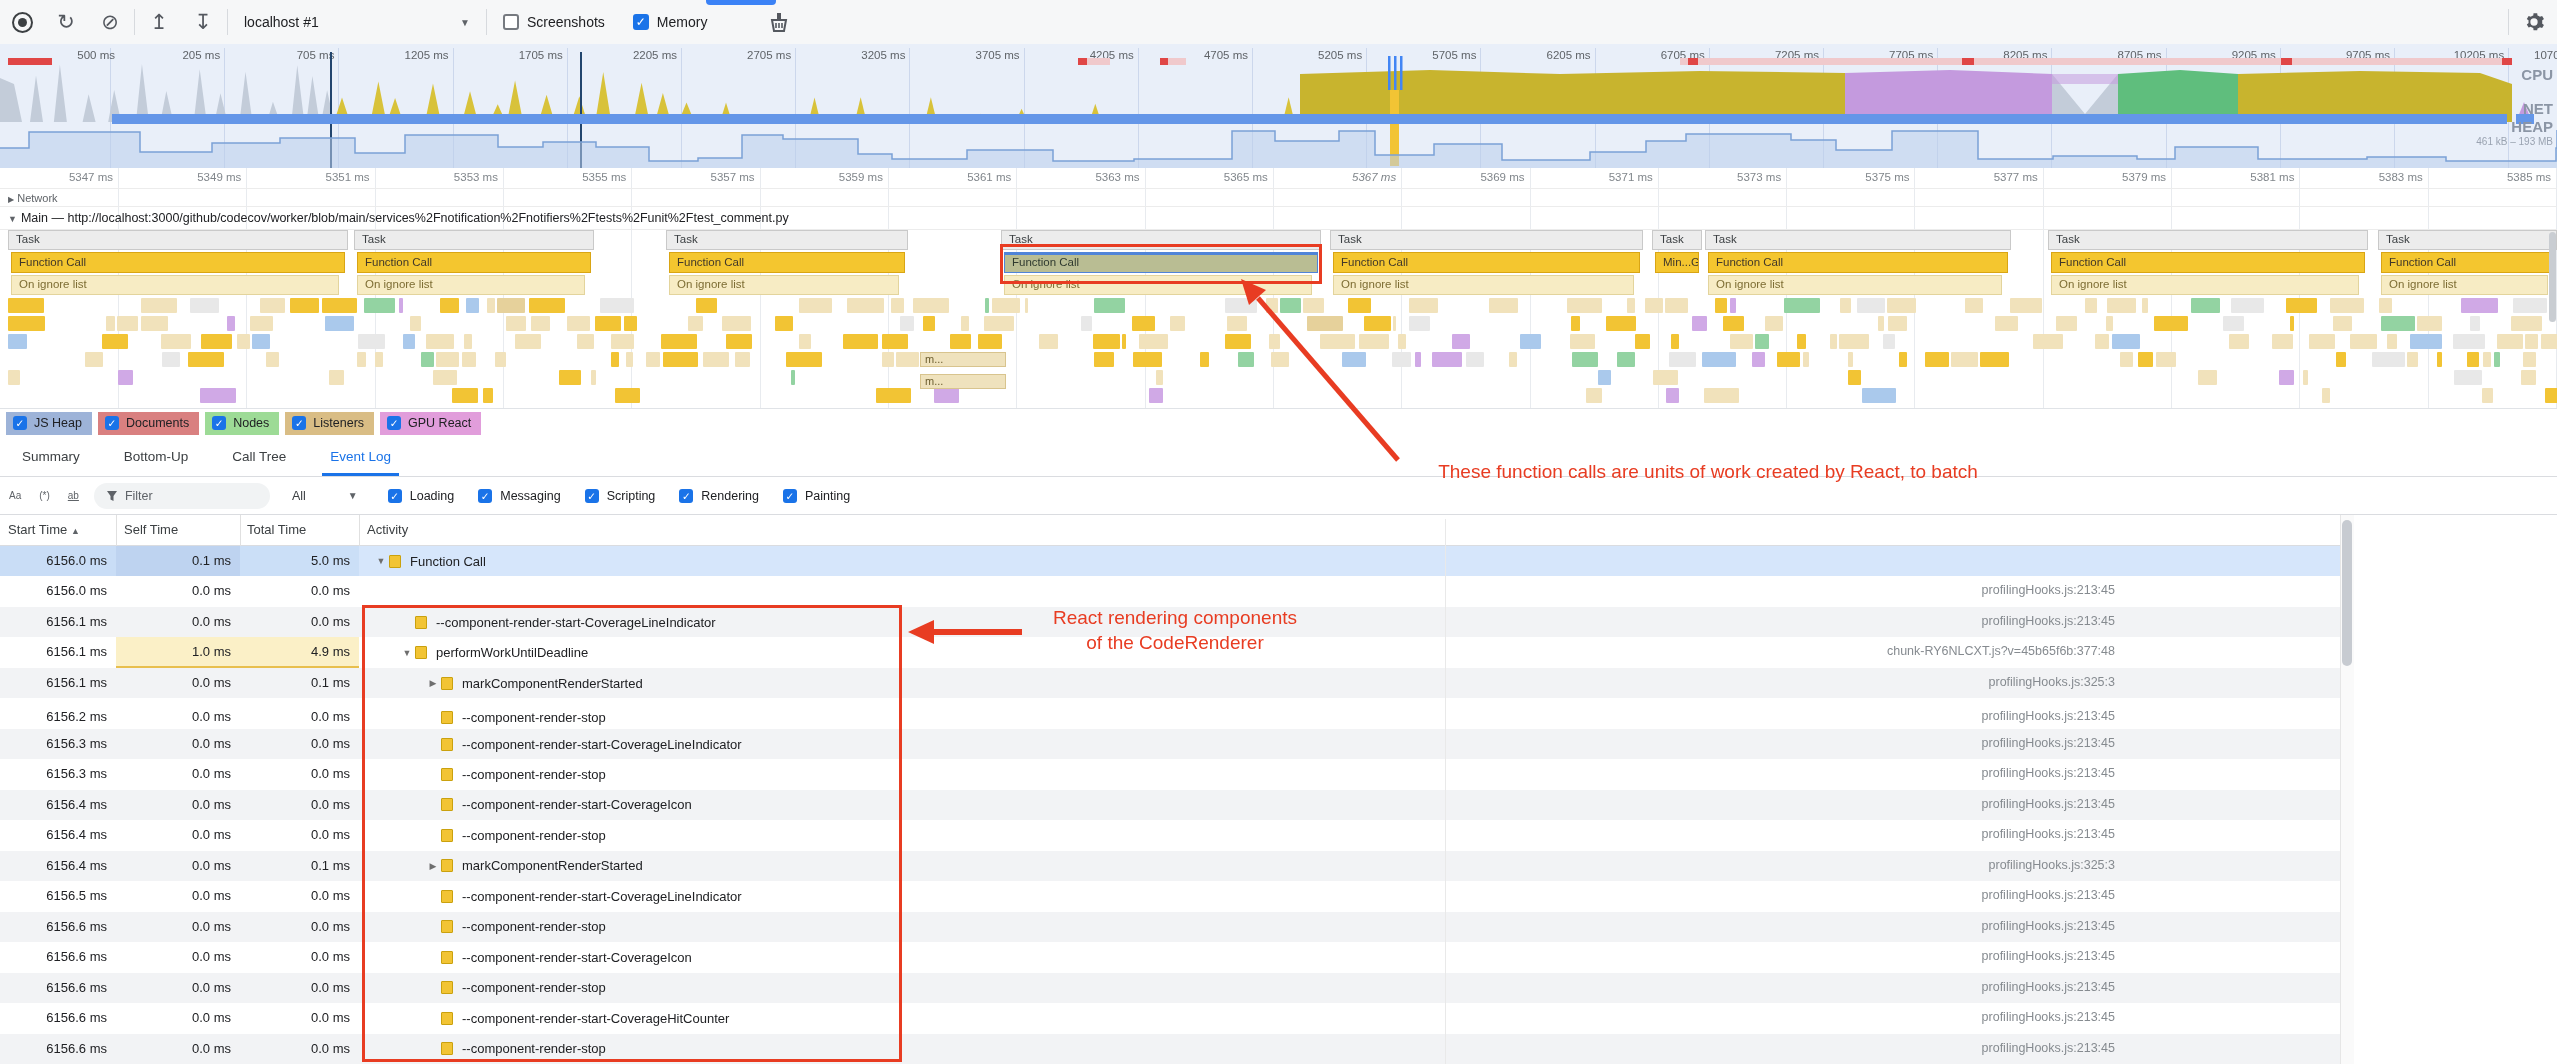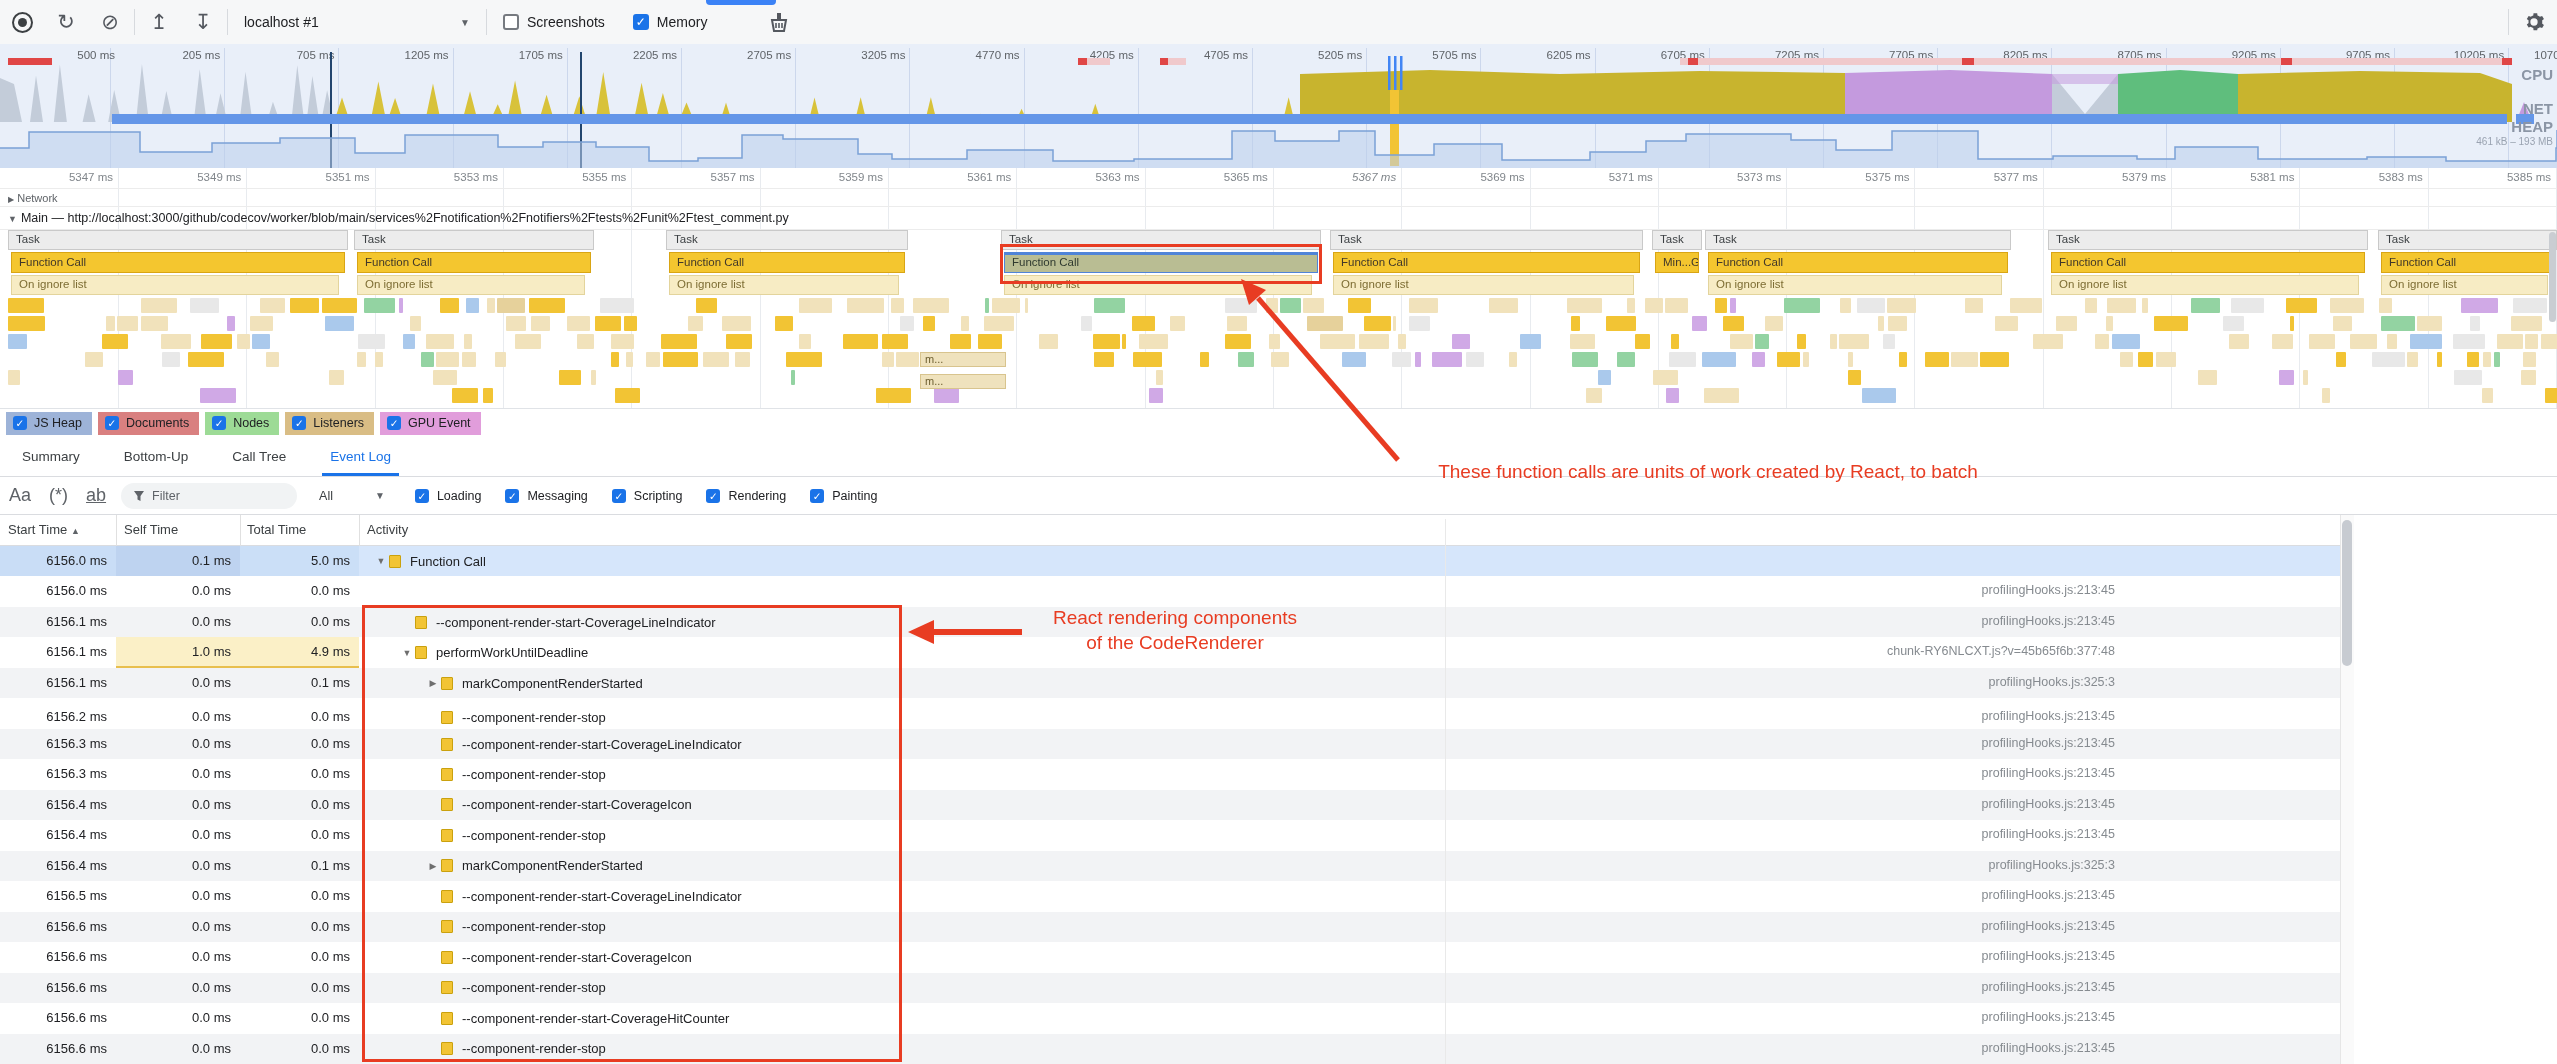--- a/index.html
+++ b/index.html
@@ -55,21 +55,21 @@
          line-height:14px;text-align:center;flex:none;}
   
   .tabs{position:absolute;left:0;top:437px;width:2557px;height:40px;background:#fff;
         border-bottom:1px solid #dadce0;display:flex;align-items:center;box-sizing:border-box;}
   .tab{position:relative;height:100%;display:flex;align-items:center;padding:0 22px;font-size:13.5px;color:#3c4043;cursor:pointer;}
   .tab.active{color:#1a73e8;}
   .tab.active:after{content:"";position:absolute;left:14px;right:14px;bottom:0;height:3px;background:#1a73e8;}
   
   .filterbar{position:absolute;left:0;top:477px;width:2557px;height:38px;background:#fff;
              border-bottom:1px solid #dadce0;display:flex;align-items:center;box-sizing:border-box;font-size:12.5px;}
-  .fb-ic{color:#5f6368;margin:0 9px;font-size:18px;cursor:pointer;}
+  .fb-ic{color:#5f6368;margin:0 9px;font-size:10px;cursor:pointer;}
   .fb-ic.uword{text-decoration:underline;}
   .fb-pill{display:flex;align-items:center;gap:7px;width:176px;height:26px;background:#f1f3f4;
            border-radius:13px;color:#5f6368;padding-left:12px;box-sizing:border-box;margin-left:6px;}
   .fb-all{display:flex;align-items:center;gap:42px;margin-left:22px;color:#3c4043;cursor:pointer;}
   .fb-all .car{font-size:10px;color:#5f6368;}
   .fb-checks{display:flex;align-items:center;gap:24px;margin-left:30px;}
   .fb-chk{display:flex;align-items:center;gap:8px;color:#202124;}
   
   .gridhead{position:absolute;left:0;top:515px;width:2340px;height:31px;background:#fff;
             border-bottom:1px solid #dadce0;box-sizing:border-box;font-size:13px;color:#3c4043;}
@@ -169,21 +169,21 @@
       </div>
     <div id="ov-labels">
         <div class="ov-lab" style="left: 19px;">500 ms</div>
         <div class="ov-lab" style="left: 124.2px;">205 ms</div>
         <div class="ov-lab" style="left: 238.4px;">705 ms</div>
         <div class="ov-lab" style="left: 352.6px;">1205 ms</div>
         <div class="ov-lab" style="left: 466.8px;">1705 ms</div>
         <div class="ov-lab" style="left: 581px;">2205 ms</div>
         <div class="ov-lab" style="left: 695.2px;">2705 ms</div>
         <div class="ov-lab" style="left: 809.4px;">3205 ms</div>
-        <div class="ov-lab" style="left: 923.6px;">4770 ms</div>
+        <div class="ov-lab" style="left: 923.6px;">3705 ms</div>
         <div class="ov-lab" style="left: 1037.8px;">4205 ms</div>
         <div class="ov-lab" style="left: 1152px;">4705 ms</div>
         <div class="ov-lab" style="left: 1266.2px;">5205 ms</div>
         <div class="ov-lab" style="left: 1380.4px;">5705 ms</div>
         <div class="ov-lab" style="left: 1494.6px;">6205 ms</div>
         <div class="ov-lab" style="left: 1608.8px;">6705 ms</div>
         <div class="ov-lab" style="left: 1723px;">7205 ms</div>
         <div class="ov-lab" style="left: 1837.2px;">7705 ms</div>
         <div class="ov-lab" style="left: 1951.4px;">8205 ms</div>
         <div class="ov-lab" style="left: 2065.6px;">8705 ms</div>
@@ -574,21 +574,21 @@
       <div class="leg-item" style="background: rgb(157, 219, 150);">
         <div class="cb-sm">✓</div>
         <div>Nodes</div>
       </div>
       <div class="leg-item" style="background: rgb(217, 189, 133);">
         <div class="cb-sm">✓</div>
         <div>Listeners</div>
       </div>
       <div class="leg-item" style="background: rgb(225, 157, 219);">
         <div class="cb-sm">✓</div>
-        <div>GPU Event</div>
+        <div>GPU React</div>
       </div>
     </div>
 
   <div class="tabs" id="tabs">
       <div class="tab">Summary</div>
       <div class="tab">Bottom-Up</div>
       <div class="tab">Call Tree</div>
       <div class="tab active">Event Log</div>
     </div>
 

